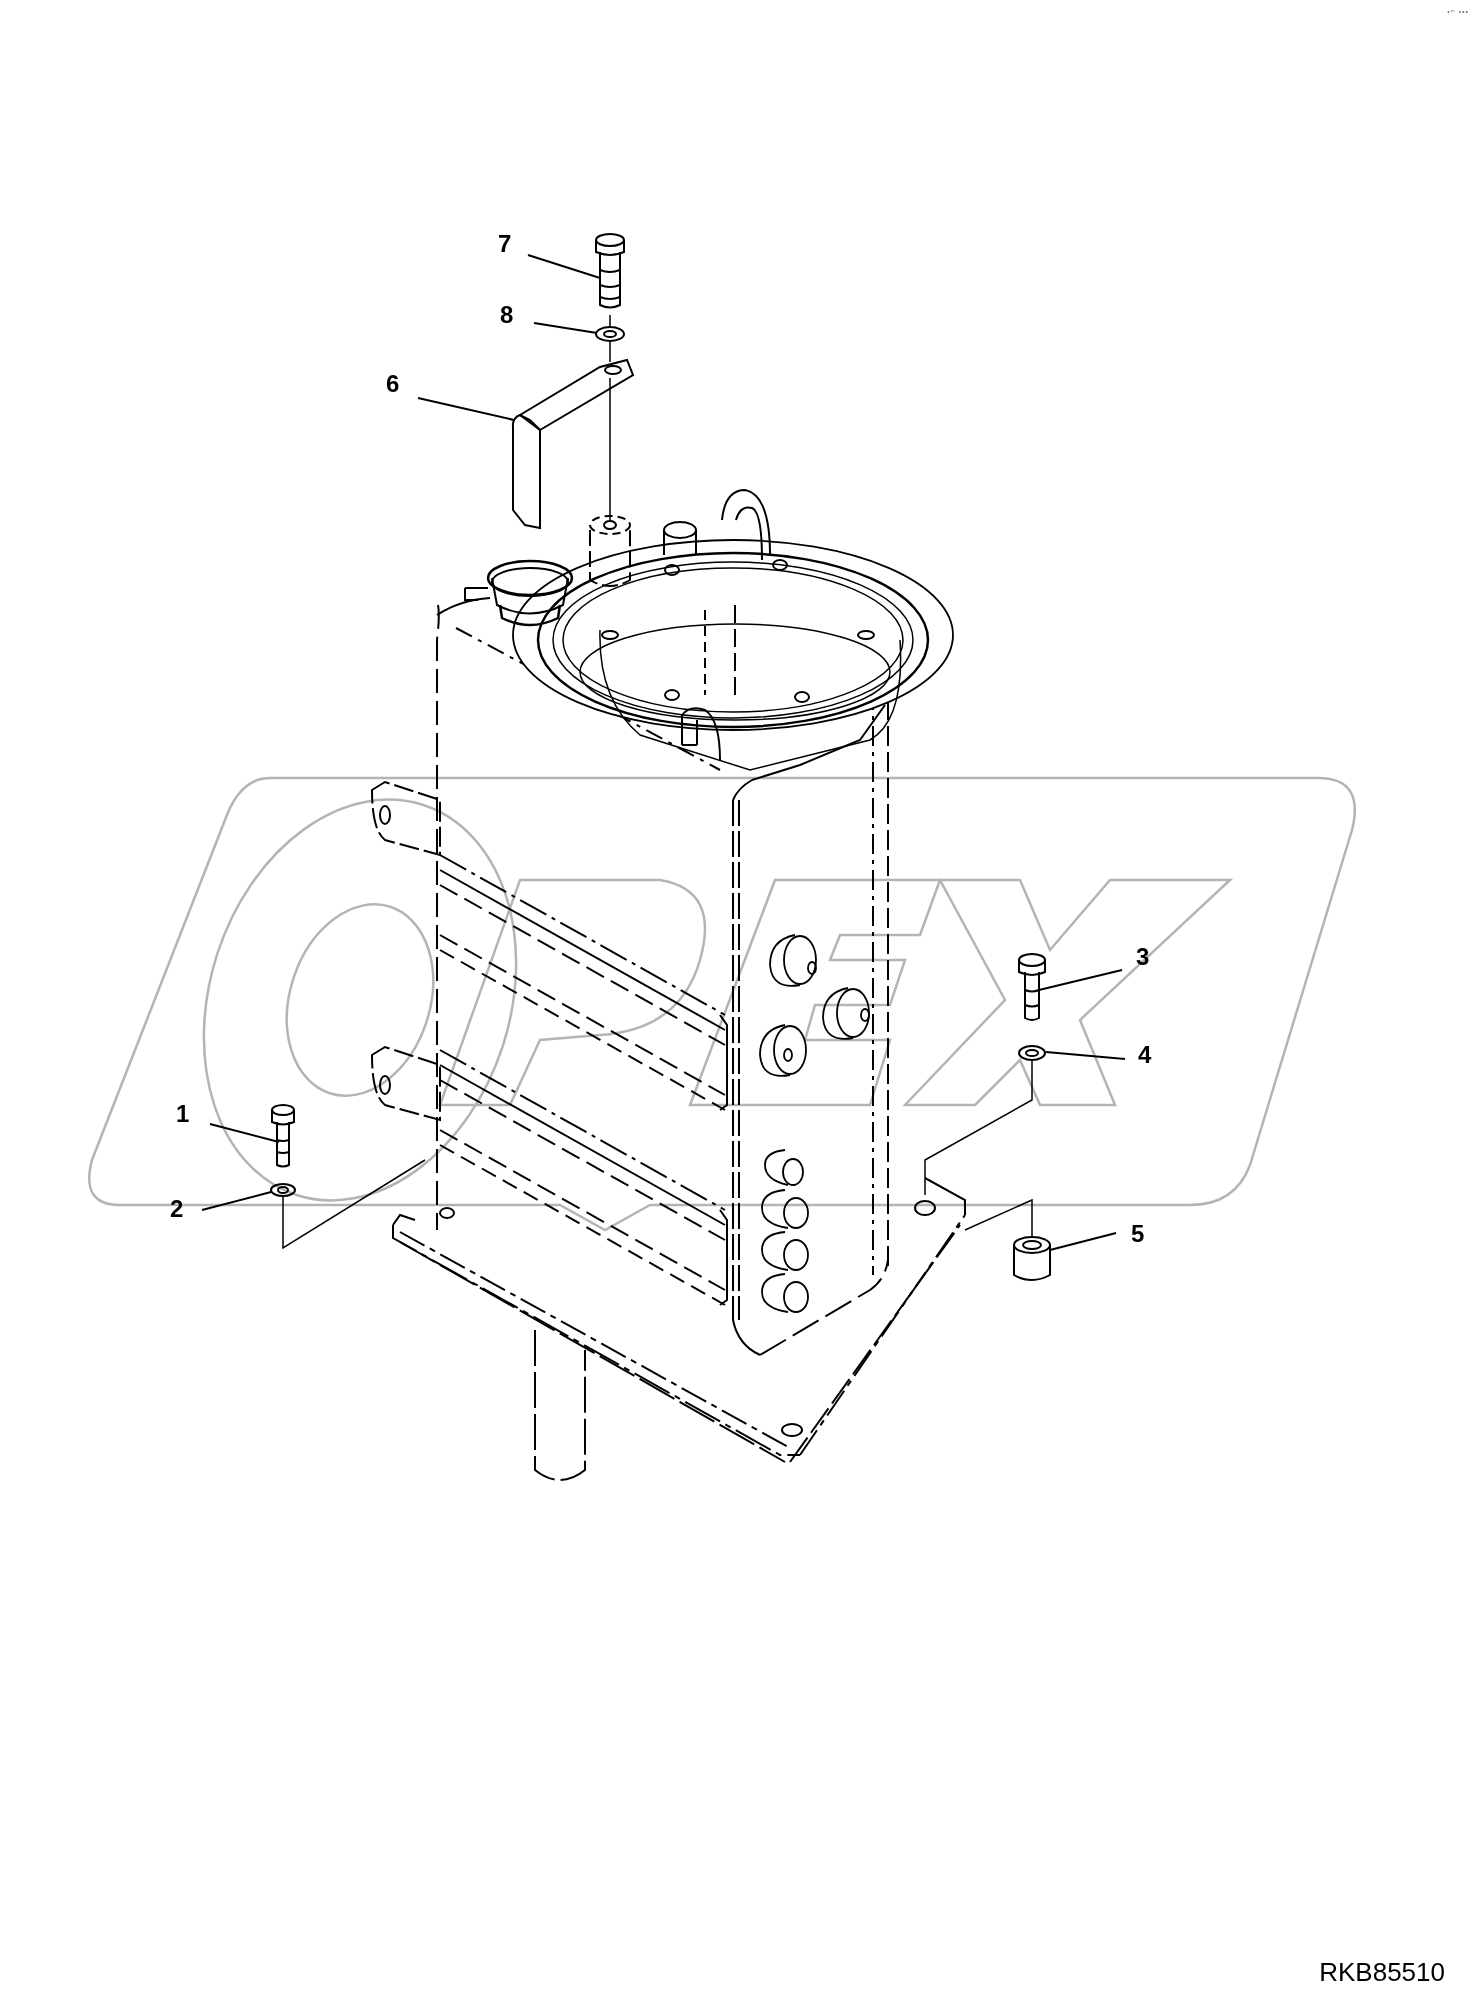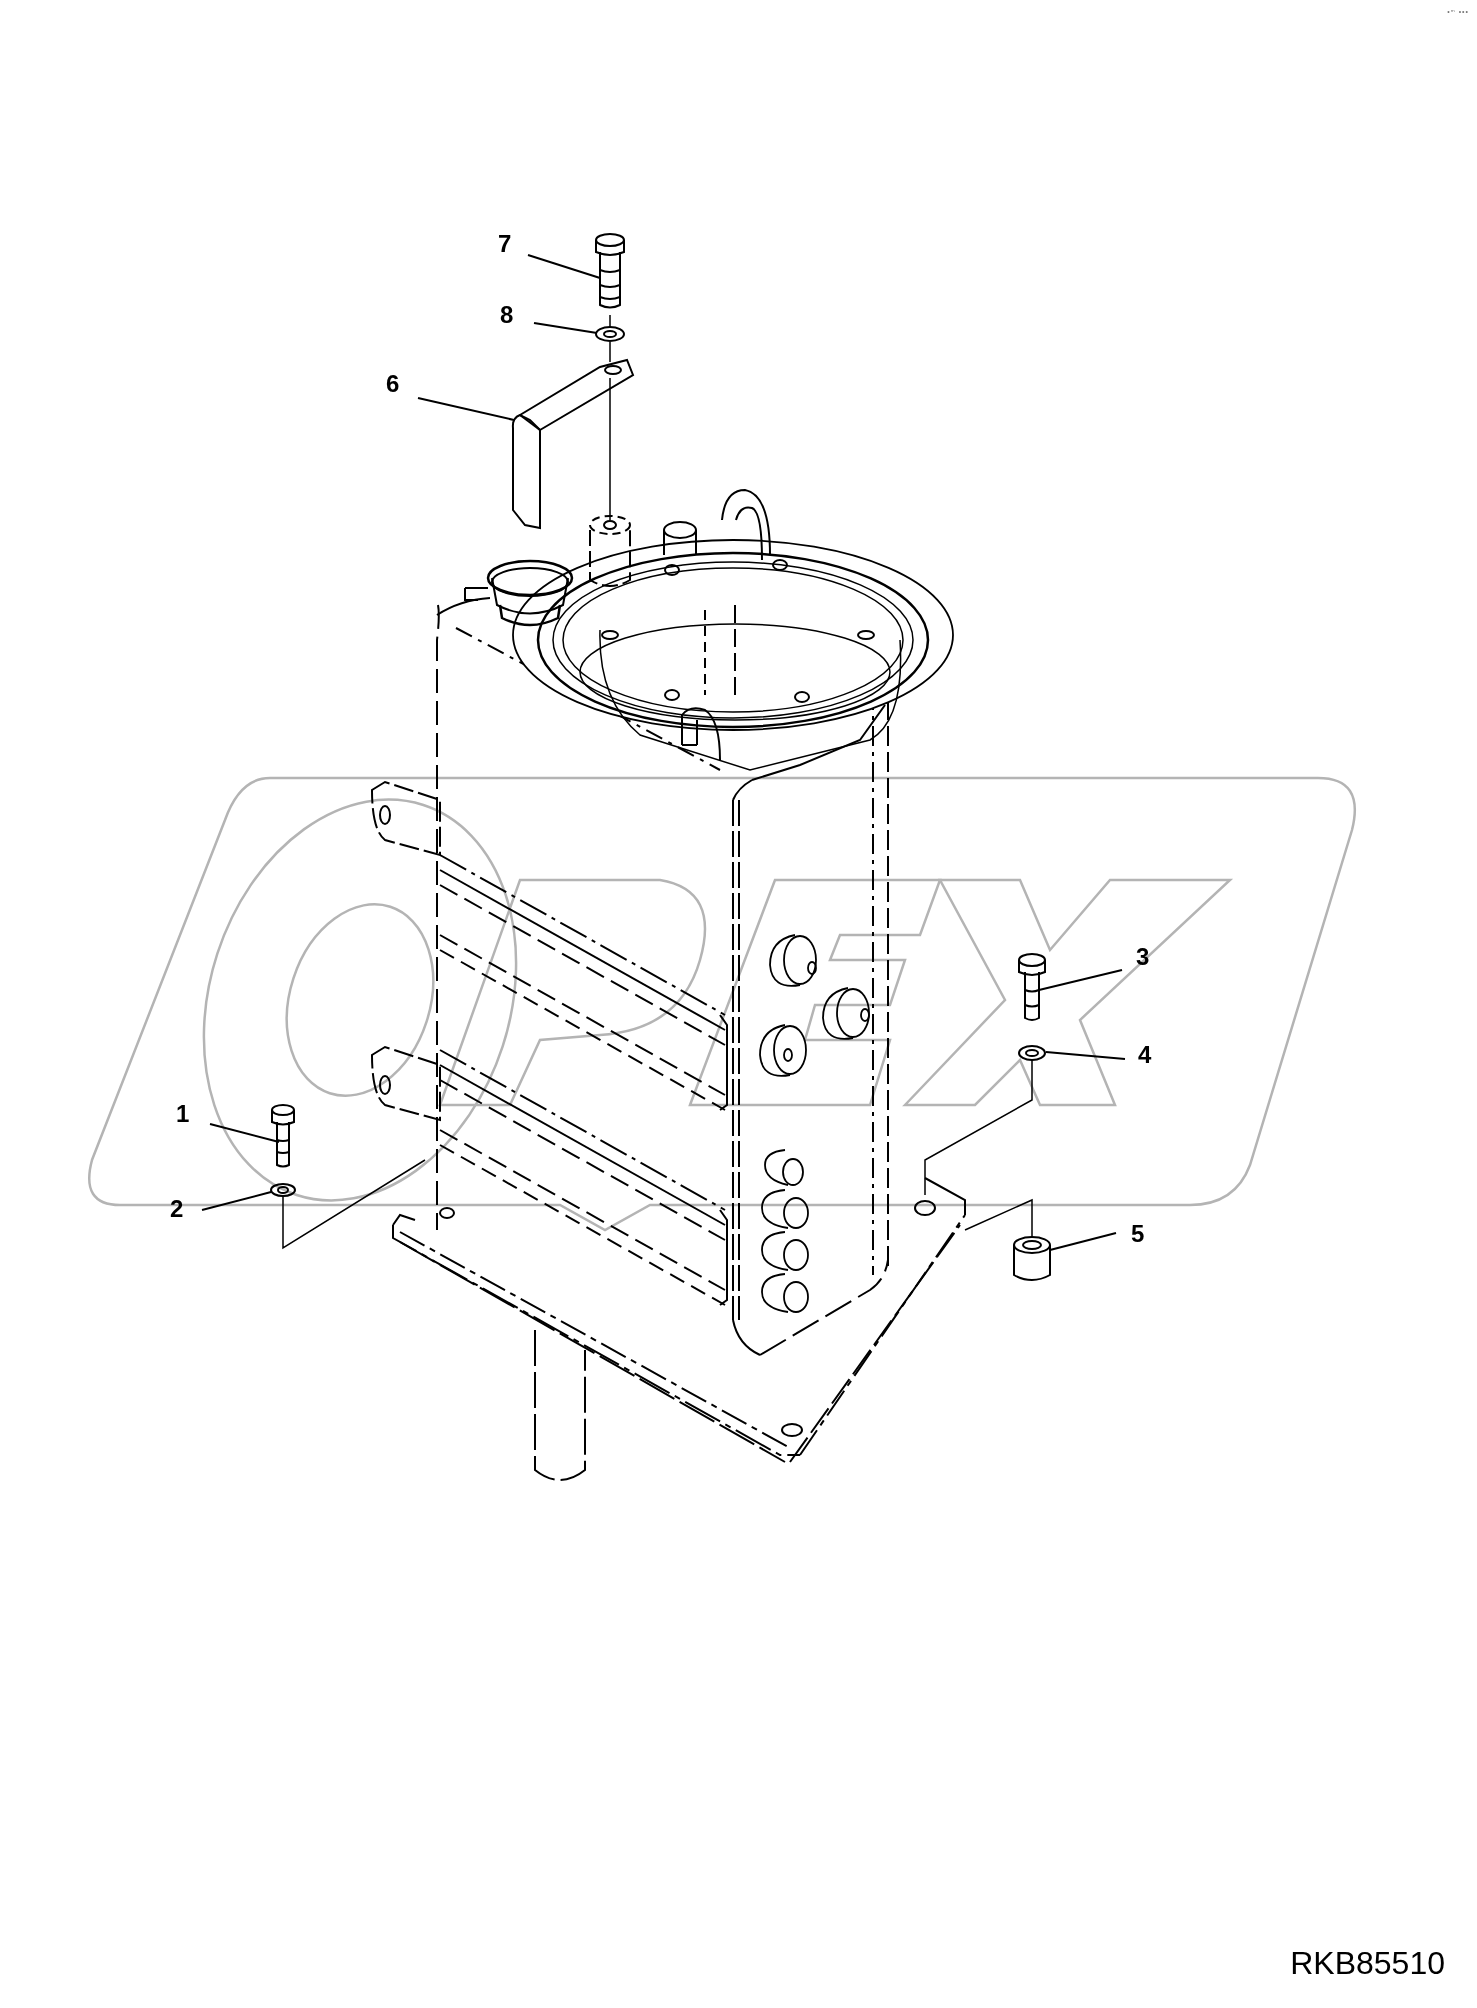--- a/index.html
+++ b/index.html
@@ -1,19 +1,19 @@
 <!DOCTYPE html>
 <html><head>
 <meta charset="utf-8">
 <style>
   html, body { margin: 0; padding: 0; background: #ffffff; }
   body { width: 1477px; height: 2008px; position: relative; overflow: hidden; font-family: "Liberation Sans", sans-serif; }
   #canvas { position: absolute; left: 0; top: 0; width: 1477px; height: 2008px; }
   .callout { position: absolute; font-family: "Liberation Sans", sans-serif; font-weight: bold; font-size: 24px; color: #000; line-height: 1; }
-  .drawing-id { position: absolute; right: 32px; bottom: 26px; font-family: "Liberation Sans", sans-serif; font-size: 32px; color: #000; }
+  .drawing-id { position: absolute; right: 32px; bottom: 20px; font-family: "Liberation Sans", sans-serif; font-size: 26px; color: #000; }
   .corner-mark { position: absolute; right: 8px; top: 8px; font-family: "Liberation Sans", sans-serif; font-size: 7px; color: #777; letter-spacing: 1px; }
 </style>
 </head>
 <body>
 
 <div id="canvas">
   <svg width="1477" height="2008" viewBox="0 0 1477 2008" xmlns="http://www.w3.org/2000/svg">
 
     <g fill="none" stroke="#b4b4b4" stroke-width="2.5">
       <path d="M270 778 L1318 778 Q1365 778 1352 830 L1250 1165 Q1235 1205 1190 1205 L650 1205 L605 1230 L560 1205 L120 1205 Q80 1205 92 1160 L225 820 Q240 778 270 778 Z"></path>

